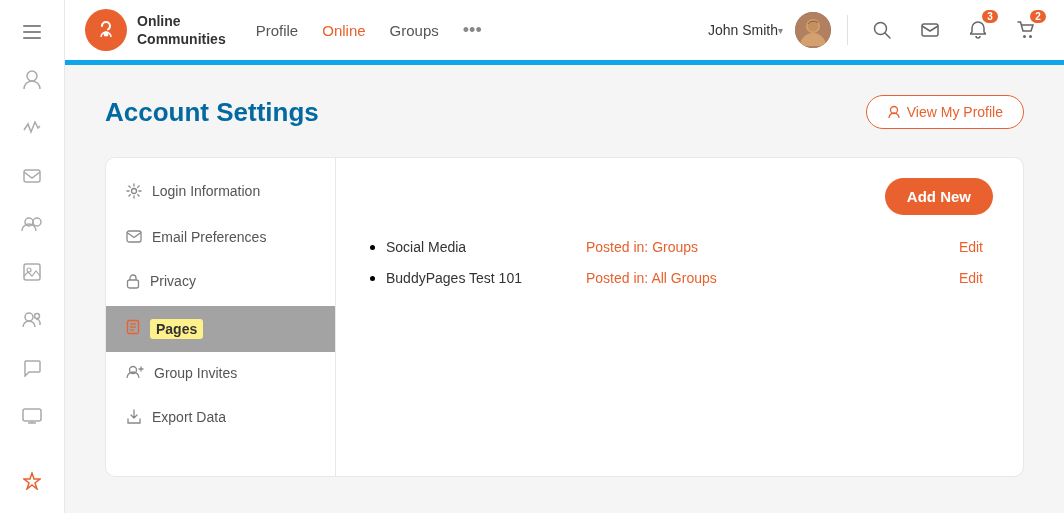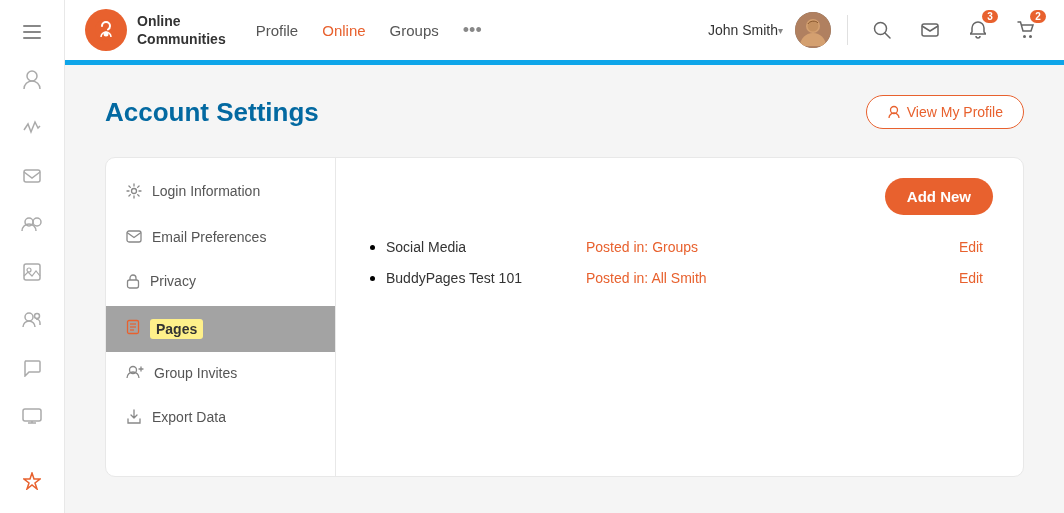--- a/index.html
+++ b/index.html
@@ -506,21 +506,21 @@
                 <span class="page-item-posted">
                   <span>Posted in: </span><span style="color:#e8612e;">Groups</span>
                 </span>
                 <span class="page-item-edit">Edit</span>
               </div>
             </li>
             <li class="page-item" style="list-style:disc; display:list-item; margin-bottom:14px;">
               <div style="display:flex; align-items:center; width:100%;">
                 <span class="page-item-name">BuddyPages Test 101</span>
                 <span class="page-item-posted">
-                  <span>Posted in: </span><span style="color:#e8612e;">All Smith</span>
+                  <span>Posted in: </span><span style="color:#e8612e;">All Groups</span>
                 </span>
                 <span class="page-item-edit">Edit</span>
               </div>
             </li>
           </ul>
         </div>
       </div>
 
     </div>
   </div>

